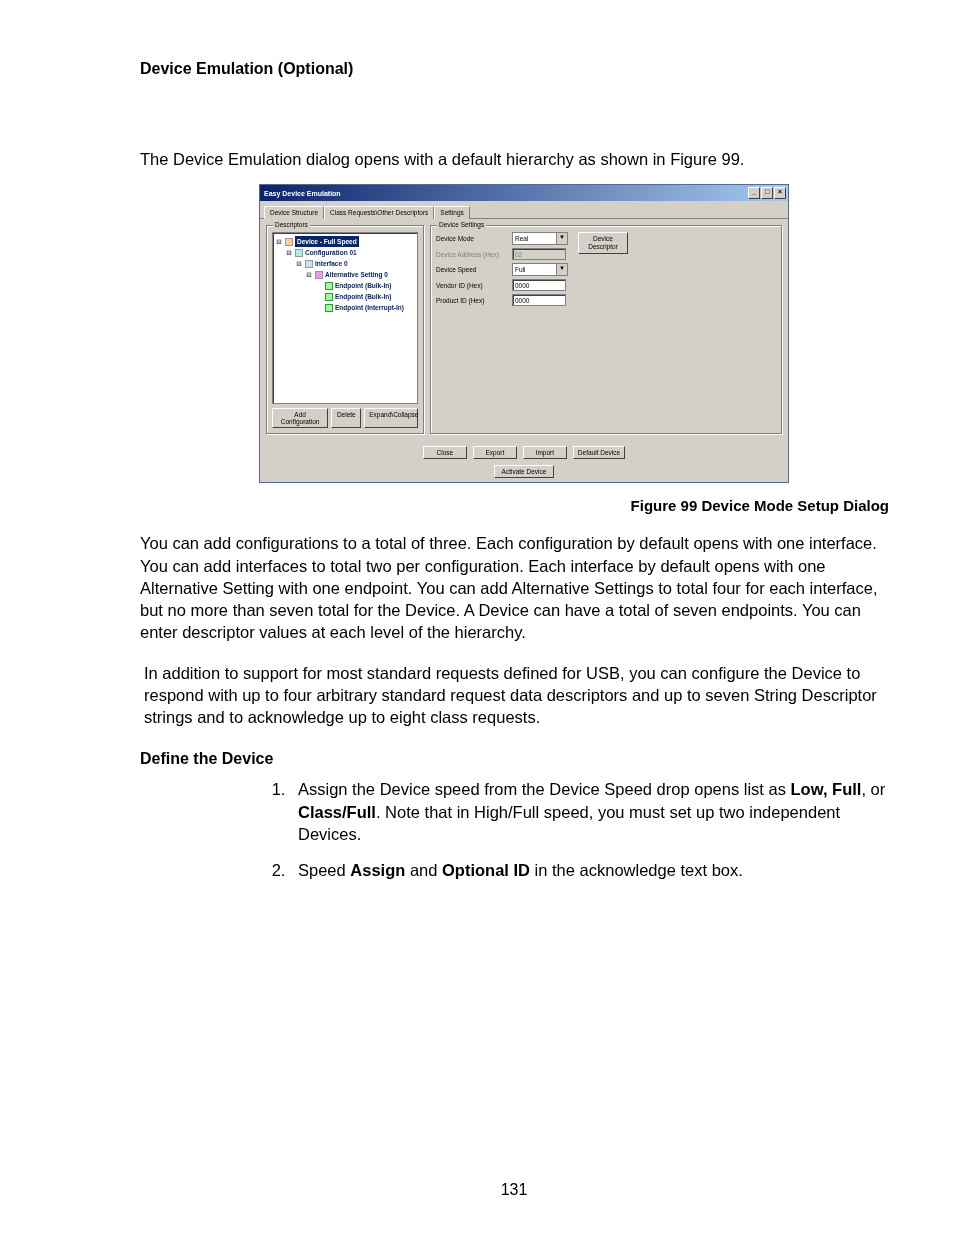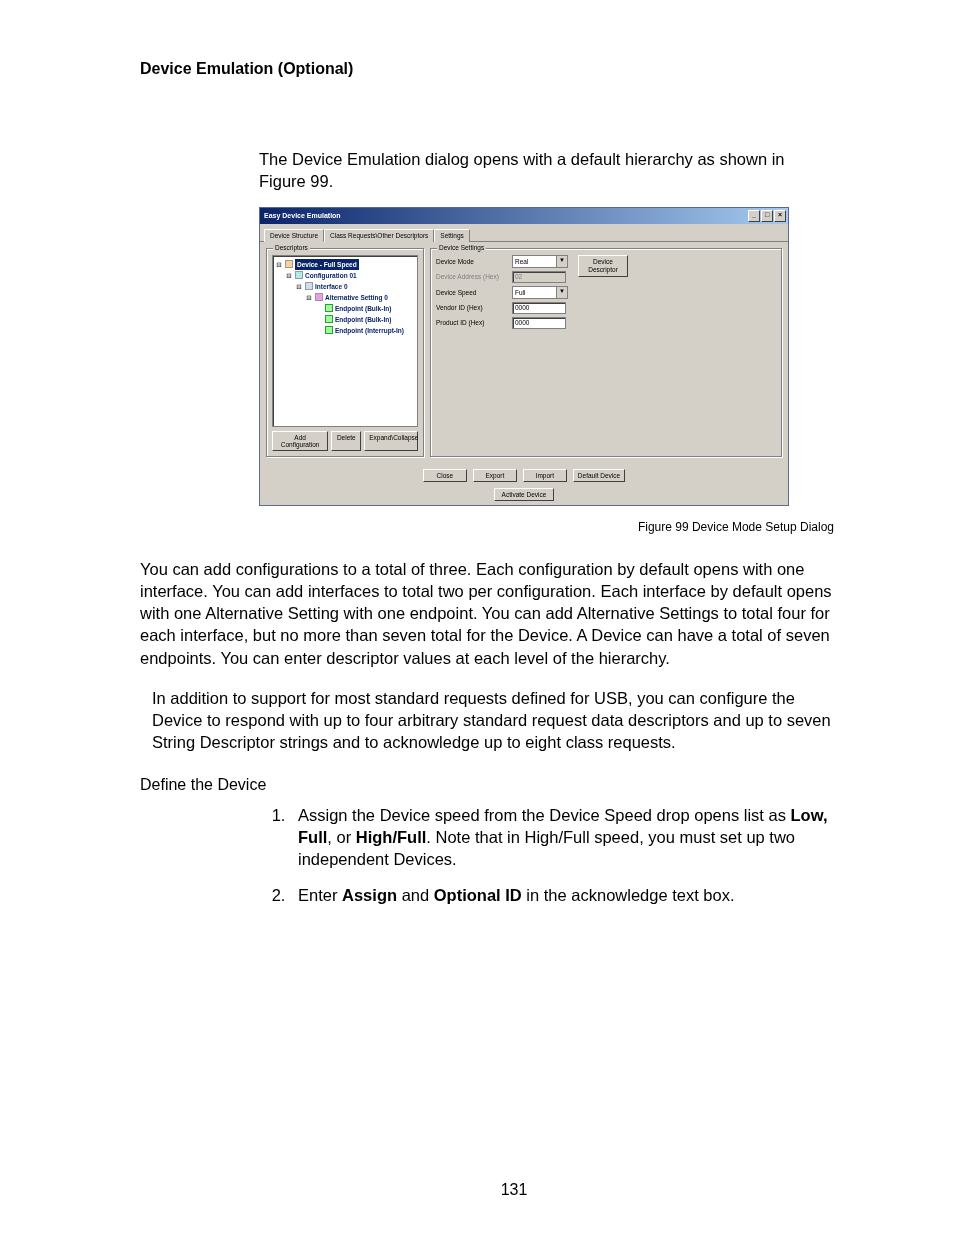--- a/index.html
+++ b/index.html
@@ -5,43 +5,42 @@
   * { box-sizing: border-box; margin: 0; padding: 0; }
   body {
     width: 954px;
     height: 1235px;
     background: #ffffff;
     font-family: Arial, Helvetica, sans-serif;
     color: #000;
     position: relative;
   }
   .page {
-    padding: 60px 120px 40px 140px;
+    padding: 60px 65px 40px 140px;
   }
   .section-heading {
     font-size: 16px;
     font-weight: bold;
     margin-bottom: 70px;
   }
   .body-text {
     font-size: 16.5px;
     line-height: 1.35;
-    margin-left: 119px;
     margin-bottom: 10px;
   }
   p.body-text { margin-bottom: 14px; }
   .figure-caption {
-    font-size: 12px;
-    font-weight: normal;
+    font-size: 15px;
+    font-weight: bold;
     text-align: right;
-    margin: 14px 0 24px 0;
+    margin: 14px 0 18px 0;
   }
   .subheading {
     font-size: 16px;
-    font-weight: normal;
+    font-weight: bold;
     margin: 22px 0 10px 0;
   }
   ol.steps {
     margin-left: 150px;
     font-size: 16.5px;
     line-height: 1.35;
   }
   ol.steps li { margin-bottom: 14px; padding-left: 8px; }
   .page-number {
     position: absolute;
@@ -350,27 +349,27 @@
       <div class="row2">
         <div class="winbtn" style="min-width:60px">Activate Device</div>
       </div>
     </div>
   </div>
 
   <div class="figure-caption">Figure  99  Device Mode Setup Dialog</div>
 
   <p class="body-text" style="margin-left:0">You can add configurations to a total of three. Each configuration by default opens with one interface. You can add interfaces to total two per configuration. Each interface by default opens with one Alternative Setting with one endpoint. You can add Alternative Settings to total four for each interface, but no more than seven total for the Device. A Device can have a total of seven endpoints. You can enter descriptor values at each level of the hierarchy.</p>
 
-  <p class="body-text" style="margin-left:12px; margin-top:18px;">In addition to support for most standard requests defined for USB, you can configure the Device to respond with up to four arbitrary standard request data descriptors and up to seven String Descriptor strings and to acknowledge up to eight class requests.</p>
+  <p class="body-text" style="margin-left:4px; margin-top:18px;">In addition to support for most standard requests defined for USB, you can configure the Device to respond with up to four arbitrary standard request data descriptors and up to seven String Descriptor strings and to acknowledge up to eight class requests.</p>
 
   <div class="subheading">Define the Device</div>
 
   <ol class="steps">
     <li>
-      <span>Assign the Device speed from the Device Speed drop opens list as </span><b>Low, Full</b><span>, or </span><b>High/Full</b><span>. Note that in High/Full speed, you must set up two independent Devices.</span>
+      <span>Assign the Device speed from the Device Speed drop opens list as </span><b>Low, Full</b><span>, or </span><b>Class/Full</b><span>. Note that in High/Full speed, you must set up two independent Devices.</span>
     </li>
     <li>
-      <span>Enter </span><b>Assign</b><span> and </span><b>Optional ID</b><span> in the acknowledge text box.</span>
+      <span>Speed </span><b>Assign</b><span> and </span><b>Optional ID</b><span> in the acknowledge text box.</span>
     </li>
   </ol>
 </div>
 
 <div class="page-number">131</div>
 
 </body></html>

